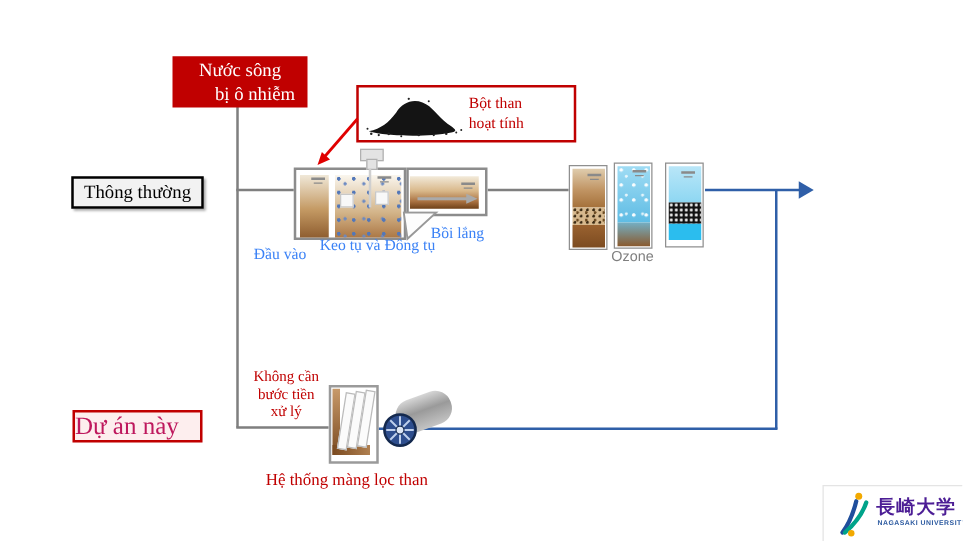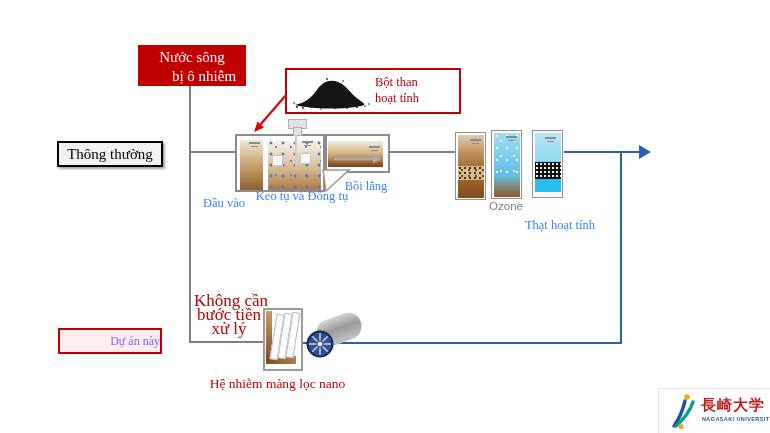--- a/index.html
+++ b/index.html
@@ -9,22 +9,22 @@
   
   .gline{position:absolute;background:#7f7f7f;}
   .bline{position:absolute;background:#2f5fa8;}
   
   .redfill-box{position:absolute;background:#c00000;color:#fff;text-align:center;
                font-size:15px;line-height:19px;padding-top:3px;}
   .plain-box{position:absolute;background:#f2f2f2;border:2px solid #000;color:#000;
              text-align:center;font-size:15px;box-shadow:2px 2px 2px rgba(0,0,0,.35);}
   .redline-box{position:absolute;background:#fff;border:2px solid #c00000;color:#c00000;
                text-align:center;}
-  .pink-box{position:absolute;background:#fdeeee;border:2px solid #c00000;color:#8b5cf6;
-            text-align:right;font-size:12px;}
+  .pink-box{position:absolute;background:#fdeeee;border:2px solid #c00000;color:#be185d;
+            text-align:left;font-size:20px;}
   .lbl{position:absolute;color:#3b82f6;font-size:12.5px;text-align:center;white-space:nowrap;}
   .red-note{position:absolute;color:#c00000;text-align:center;white-space:nowrap;}
   
   .frame{position:absolute;background:#fff;border:2px solid #8c8c8c;}
   .colframe{position:absolute;background:#fff;border:1.5px solid #8f8f8f;}
   .wmark{position:absolute;width:11px;height:6px;border-top:2px solid #8a8a8a;}
   .wmark:after{content:"";position:absolute;top:1.5px;left:2px;right:2px;border-top:1.5px solid #8a8a8a;}
   
   .waterA{position:absolute;background:linear-gradient(180deg,#f0e8d8 0%,#c49a64 55%,#8f5e30 100%);}
   .waterB{position:absolute;
@@ -50,21 +50,21 @@
   
   .sheet{position:absolute;width:6px;height:44px;background:#fbfbfb;border:1px solid #bbb;transform:rotate(9deg);}
   .cylbody{position:absolute;left:316px;top:316px;width:46px;height:27px;border-radius:13px;
            background:linear-gradient(180deg,#d6d6d6 0%,#9a9a9a 45%,#c4c4c4 100%);transform:rotate(-20deg);}
   
   .barrow{position:absolute;width:0;height:0;border-top:7px solid transparent;
           border-bottom:7px solid transparent;border-left:12px solid #2f5fa8;}
   
   .logo-box{position:absolute;left:658px;top:388px;width:112px;height:45px;background:#fff;border:1px solid #e4e4e4;}
   .logo-jp{position:absolute;left:42px;top:7px;font-family:Liberation Serif, serif;font-weight:bold;
-           font-size:15px;color:#b91c1c;letter-spacing:1px;white-space:nowrap;}
+           font-size:15px;color:#4c1d95;letter-spacing:1px;white-space:nowrap;}
   .logo-en{position:absolute;left:43px;top:27px;font-family:"Liberation Sans",sans-serif;font-weight:bold;
            font-size:5.5px;color:#2c5aa0;letter-spacing:.4px;white-space:nowrap;}
 </style>
 </head>
 <body>
 
 <div id="canvas">
 
   <div class="gline" style="left:189px;top:83px;width:2px;height:259px;"></div>
   <div class="gline" style="left:189px;top:151px;width:48px;height:2px;"></div>
@@ -149,26 +149,25 @@
   <div class="colframe" style="left:532px;top:130px;width:29px;height:66px;"></div>
   <div class="carbTop" style="left:535px;top:133px;width:26px;height:29px;"></div>
   <div class="carbBand" style="left:535px;top:162px;width:26px;height:17px;"></div>
   <div class="carbBot" style="left:535px;top:179px;width:26px;height:13px;"></div>
 
   <div class="wmark" style="left:470px;top:139px;"></div>
   <div class="wmark" style="left:506px;top:136px;"></div>
   <div class="wmark" style="left:545px;top:137px;"></div>
 
   <div class="lbl" style="left:486px;top:200px;width:40px;color:#7f7f7f;font-family:'Liberation Sans',sans-serif;font-size:11.5px;">Ozone</div>
-  <div class="lbl" style="left:510px;top:218px;width:100px;">Thạt hoạt tính</div>
 
 
   <div class="pink-box" style="left:58px;top:328px;width:100px;height:22px;line-height:22px;">Dự án này</div>
 
-  <div class="red-note" style="left:194px;top:294px;width:70px;font-size:17px;line-height:14px;">
+  <div class="red-note" style="left:194px;top:294px;width:70px;font-size:12px;line-height:14px;">
     <span style="display:block;">Không cần</span>
     <span style="display:block;">bước tiền</span>
     <span style="display:block;">xử lý</span>
   </div>
 
   <div class="frame" style="left:263px;top:308px;width:36px;height:59px;border-color:#9a9a9a;"></div>
   <div class="abs" style="left:266px;top:311px;width:6px;height:53px;background:linear-gradient(180deg,#c89a6a,#7a4a20);"></div>
   <div class="abs" style="left:266px;top:356px;width:30px;height:8px;background:linear-gradient(90deg,#7a4a20,#b08050);"></div>
   <div class="sheet" style="left:273px;top:314px;"></div>
   <div class="sheet" style="left:281px;top:313px;"></div>
@@ -183,21 +182,21 @@
       <line x1="15" y1="15" x2="4" y2="15"></line>
         <line x1="15" y1="15" x2="26" y2="15"></line>
       <line x1="15" y1="15" x2="7.2" y2="7.2"></line>
         <line x1="15" y1="15" x2="22.8" y2="22.8"></line>
       <line x1="15" y1="15" x2="7.2" y2="22.8"></line>
         <line x1="15" y1="15" x2="22.8" y2="7.2"></line>
     </g>
     <circle cx="15" cy="15" r="3.2" fill="#dde6f5" stroke="#14294e" stroke-width="1"></circle>
   </svg>
 
-  <div class="red-note" style="left:200px;top:376px;width:155px;font-size:13.5px;">Hệ nhiễm màng lọc nano</div>
+  <div class="red-note" style="left:200px;top:376px;width:155px;font-size:13.5px;">Hệ thống màng lọc than</div>
 
   <div class="logo-box">
     <svg class="abs" style="left:10px;top:4px;" width="28" height="37" viewBox="0 0 28 37">
       <path d="M5,33 C11,25 14,16 16,8" stroke="#1f4e9c" stroke-width="3.4" fill="none" stroke-linecap="round"></path>
       <path d="M24,9 C21,18 15,26 7,33" stroke="#00a38a" stroke-width="3.4" fill="none" stroke-linecap="round"></path>
       <circle cx="18" cy="4" r="2.8" fill="#f2a900"></circle>
       <circle cx="12" cy="33.5" r="2.6" fill="#f2a900"></circle>
     </svg>
     <div class="logo-jp">長崎大学</div>
     <div class="logo-en">NAGASAKI UNIVERSITY</div>

